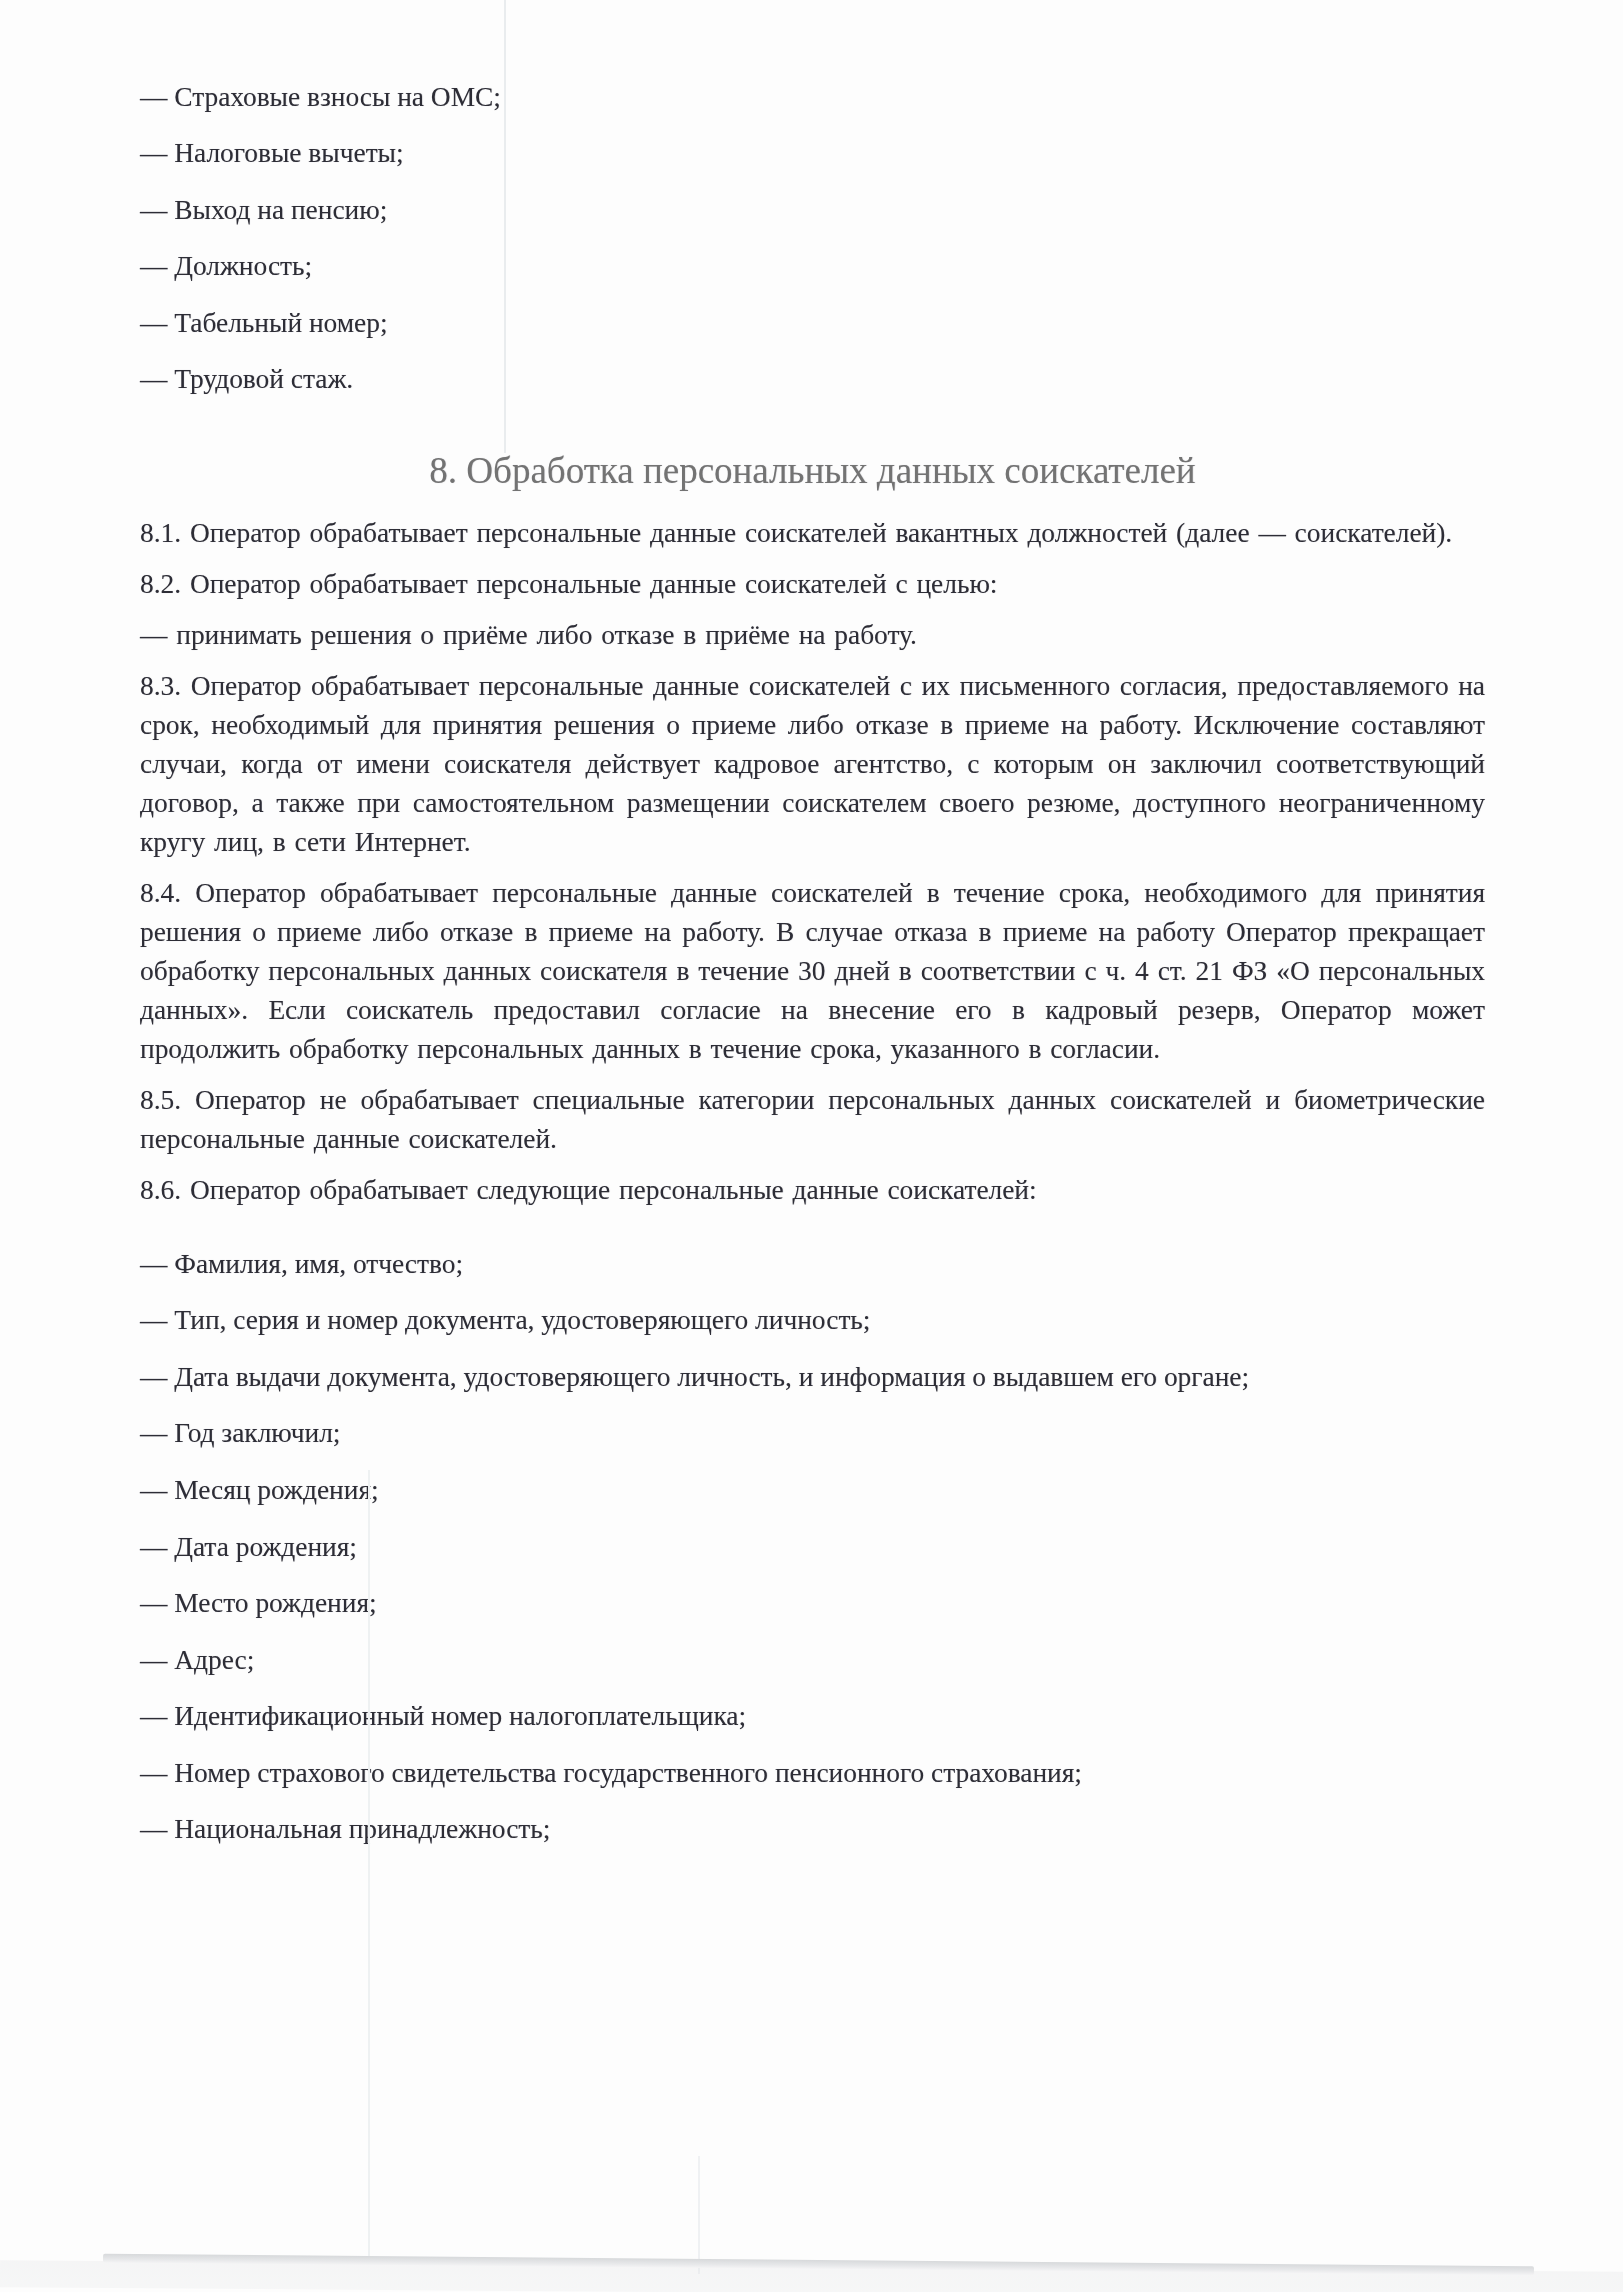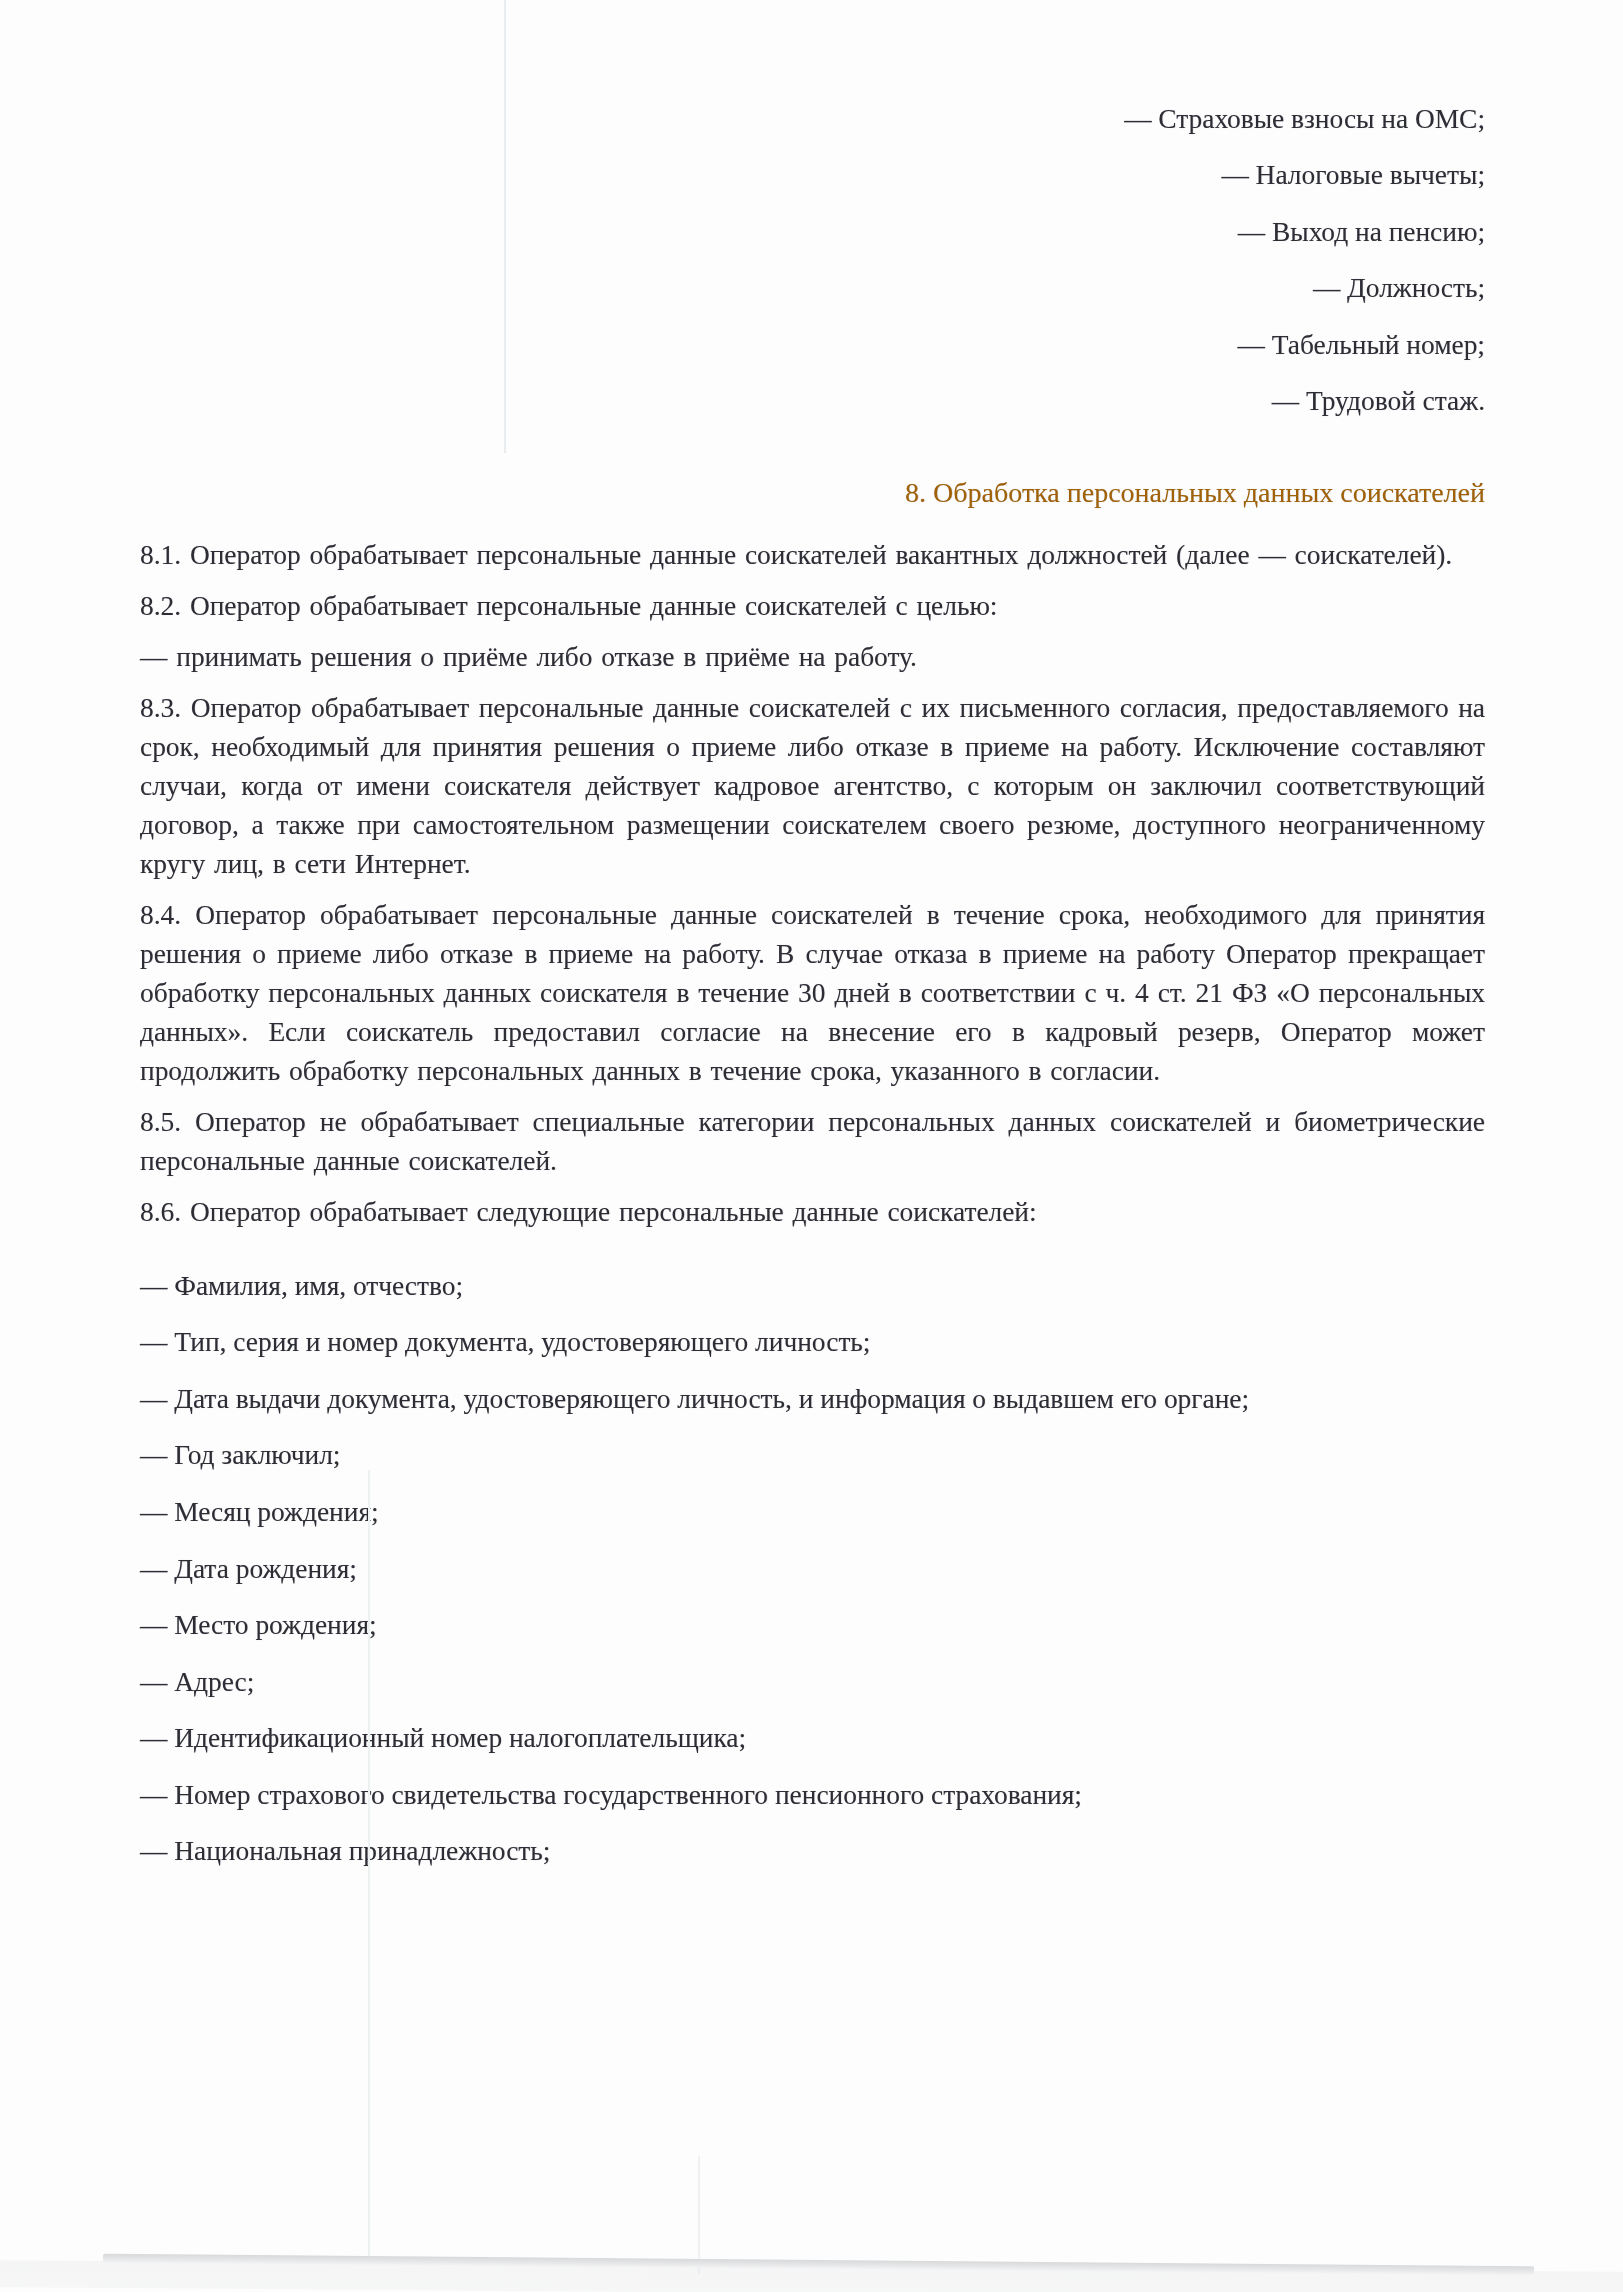--- a/index.html
+++ b/index.html
@@ -14,33 +14,33 @@
     background:#fdfdfd;
     overflow:hidden;
     color:#2d2d36;
     text-shadow:0.3px 0.3px 0.8px rgba(42,42,56,.28);
   }
   .content{
     position:absolute;
     left:140px;top:0;
     width:1345px;
   }
-  .intro-list{padding-top:105px;text-align:right;}
+  .intro-list{padding-top:83px;}
   .intro-item{
     font-size:27.4px;
     line-height:29px;
     margin-bottom:27.4px;
     white-space:nowrap;
   }
   .section-heading{
     margin-top:55px;
-    text-align:right;
-    font-size:28px;
+    text-align:center;
+    font-size:37px;
     line-height:43px;
-    color:#a16207;
+    color:#737373;
   }
   .para{
     font-size:27.4px;
     line-height:39px;
     margin-top:12px;
     word-spacing:2px;
   }
   .para.p-first{margin-top:21.6px;}
   .just{
     text-align:justify;

